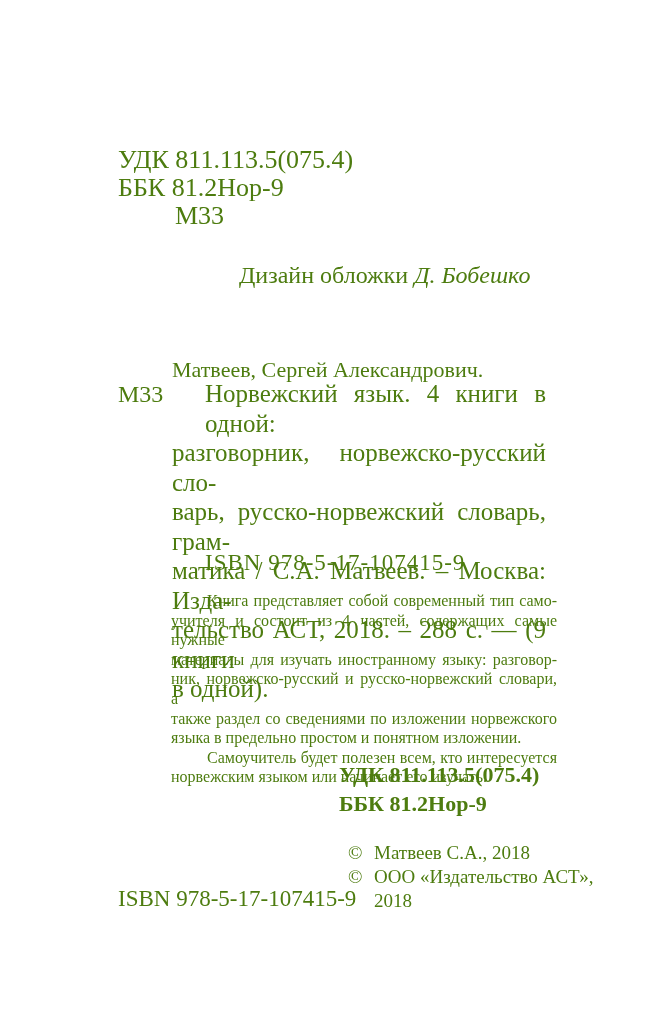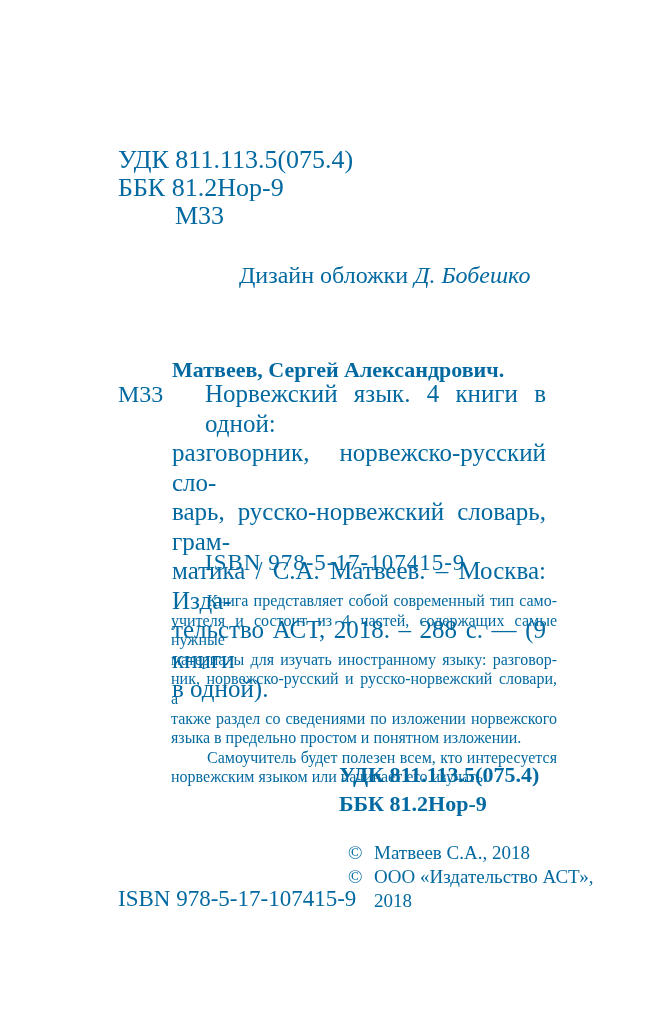--- a/index.html
+++ b/index.html
@@ -1,33 +1,33 @@
 <!DOCTYPE html>
 <html><head>
 <meta charset="utf-8">
 <style>
   html,body { margin:0; padding:0; background:#ffffff; }
   .page {
     position:relative;
     width:662px; height:1034px;
     background:#ffffff;
-    color:#0369a1;
+    color:#4d7c0f;
     font-family:"Liberation Serif", serif;
     overflow:hidden;
   }
   
   .top-block { position:absolute; left:118px; top:146px; font-size:26px; line-height:28px; white-space:nowrap; }
   .top-block .code-indent { margin-left:57px; }
 
   
   .cover-design { position:absolute; left:217px; top:262px; font-size:24px; white-space:nowrap;margin-left:22px; }
   .cover-design i { font-style:italic; }
 
   
-  .author-line { position:absolute; left:172px; top:357px; font-size:22px; font-weight:bold; white-space:nowrap; }
+  .author-line { position:absolute; left:172px; top:357px; font-size:22px; font-weight:normal; white-space:nowrap; }
   .margin-code { position:absolute; left:118px; top:381px; font-size:24px; }
   .desc { position:absolute; left:172px; top:379px; width:374px; font-size:25px; line-height:29.5px; }
   .desc .line { width:100%; }
   .just { text-align:justify; text-align-last:justify; }
   .desc .indent { padding-left:33px; box-sizing:border-box; }
 
   .mid-isbn { position:absolute; left:205px; top:550px; font-size:23px; letter-spacing:1px; white-space:nowrap; }
 
   
   .annotation { position:absolute; left:171px; top:591px; width:386px; font-size:16px; line-height:19.6px; }

